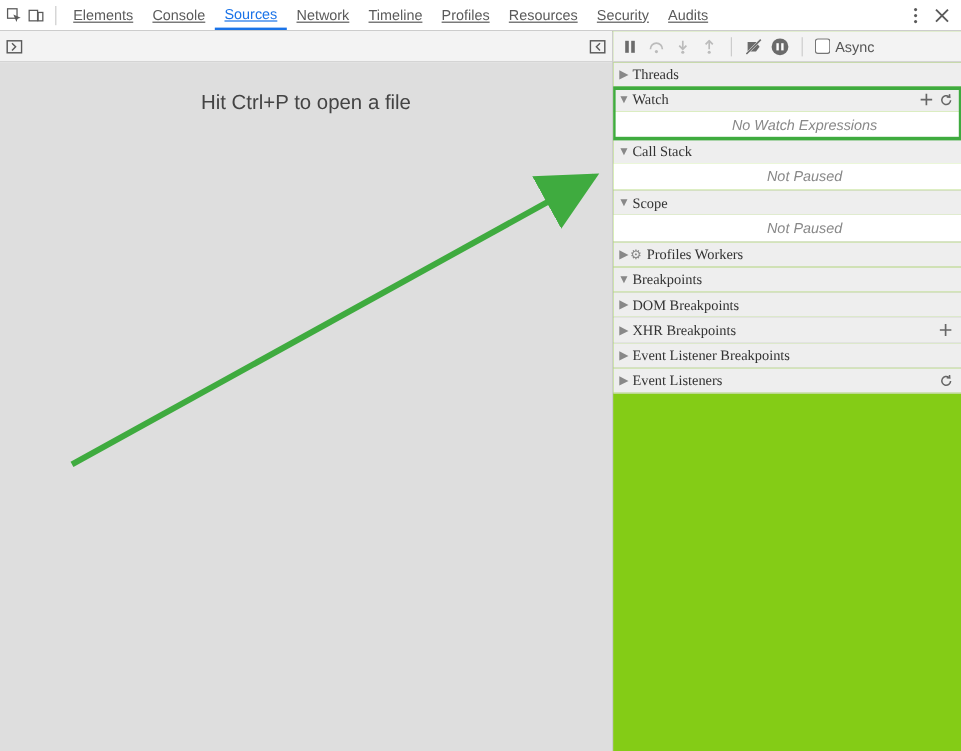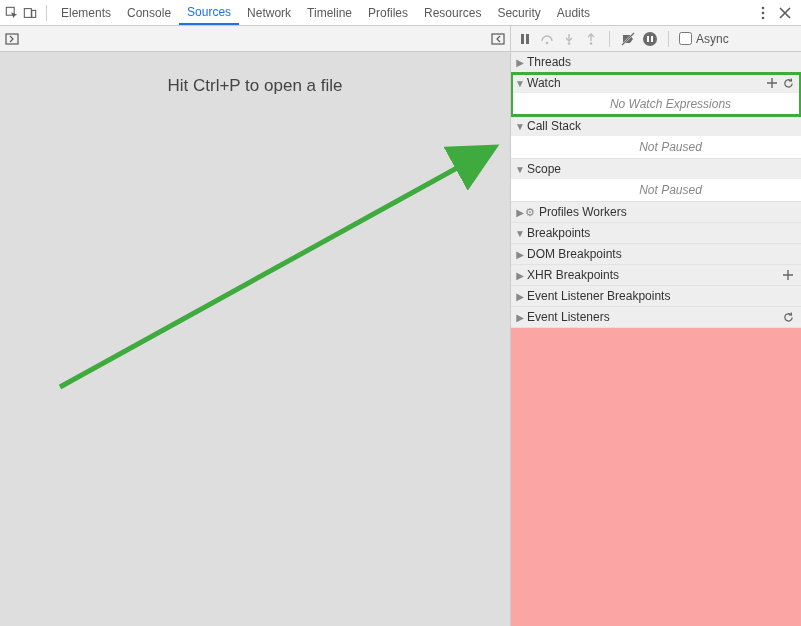--- a/index.html
+++ b/index.html
@@ -4,56 +4,56 @@
 <style>
   * { box-sizing: border-box; margin: 0; padding: 0; }
   html, body { width: 801px; height: 626px; font-family: "Segoe UI", "Helvetica Neue", Arial, sans-serif; font-size: 12px; color: #333; background: #fff; overflow: hidden; }
   body { display: flex; flex-direction: column; }
 
   
   .tabbar { display: flex; align-items: center; height: 26px; border-bottom: 1px solid #ccc; padding: 0 2px; }
   .tabbar-left-icons { display: flex; align-items: center; gap: 2px; padding: 0 2px; }
   .tabbar .sep { width: 1px; height: 16px; background: #ccc; margin: 0 6px; }
   .tabbar .tabs { display: flex; align-items: center; height: 100%; }
-  .tabbar .tab { padding: 0 8px; height: 100%; display: flex; align-items: center; color: #5a5a5a; cursor: default; }
+  .tabbar .tab { padding: 0 8px; height: 100%; display: flex; align-items: center; color: #5a5a5a; cursor: default; text-decoration: underline; }
   .tabbar .tab.active { color: #1a73e8; border-bottom: 2px solid #1a73e8; }
   .tabbar .spacer { flex: 1; }
   .tabbar-right-icons { display: flex; align-items: center; gap: 6px; padding-right: 6px; }
   .icon-btn { width: 16px; height: 16px; display: flex; align-items: center; justify-content: center; color: #5a5a5a; }
   .icon-svg { display: block; }
 
   
   .main { flex: 1; display: flex; min-height: 0; }
 
   
   .source-area { flex: 1; display: flex; flex-direction: column; min-width: 0; }
   .source-toolbar { height: 26px; display: flex; align-items: center; border-bottom: 1px solid #ccc; padding: 0 4px; background: #f3f3f3; }
   .source-toolbar .spacer { flex: 1; }
   .source-content { flex: 1; background: #dedede; position: relative; display: flex; align-items: flex-start; justify-content: center; }
   .source-hint { margin-top: 24px; color: #444; font-size: 17px; }
 
   
   .arrow-overlay { position: absolute; inset: 0; pointer-events: none; }
 
   
-  .sidebar { width: 291px; border-left: 1px solid #ccc; display: flex; flex-direction: column; background: #fca5a5; min-height: 0; }
+  .sidebar { width: 291px; border-left: 1px solid #ccc; display: flex; flex-direction: column; background: #84cc16; min-height: 0; }
   .debug-toolbar { height: 26px; display: flex; align-items: center; border-bottom: 1px solid #ccc; padding: 0 6px; gap: 6px; background: #f3f3f3; position: relative; }
   .debug-toolbar .vsep { width: 1px; height: 16px; background: #ccc; margin: 0 4px; }
   .debug-toolbar .async { display: flex; align-items: center; gap: 4px; color: #555; }
   .debug-icon { width: 16px; height: 16px; display: flex; align-items: center; justify-content: center; color: #6b6b6b; }
   .debug-icon.disabled { color: #bbb; }
   .circle-pause { width:14px; height:14px; border-radius:50%; background:#6b6b6b; display:flex; align-items:center; justify-content:center; }
   .circle-pause span { display:inline-block; width:2px; height:6px; background:#fff; margin:0 1px; }
 
   .panels { flex: 1; overflow: auto; }
   .section { border-bottom: 1px solid #e2e2e2; }
   .section-head { display: flex; align-items: center; height: 20px; padding: 0 6px 0 4px; background: #eee; color: #333; user-select: none; }
   .section-head .tri { width: 10px; font-size: 10px; color: #888; display: inline-block; text-align: center; }
   .section-head .gear { font-size: 11px; color: #888; margin-right: 2px; }
-  .section-head .label { margin-left: 2px; }
+  .section-head .label { margin-left: 2px; font-family: Liberation Serif, serif; }
   .section-head .spacer { flex: 1; }
   .section-head .head-btn { width: 14px; height: 14px; display: flex; align-items:center; justify-content:center; color:#666; margin-left: 2px; }
   .section-body { padding: 4px 0; background: #fff; display: flex; align-items: center; justify-content: center; }
   .section-body .placeholder { color: #888; font-style: italic; margin-left: 29px; }
 
   
   .highlight { outline: 3px solid #3fab3f; outline-offset: -2px; position: relative; }
 </style>
 </head>
 <body>

